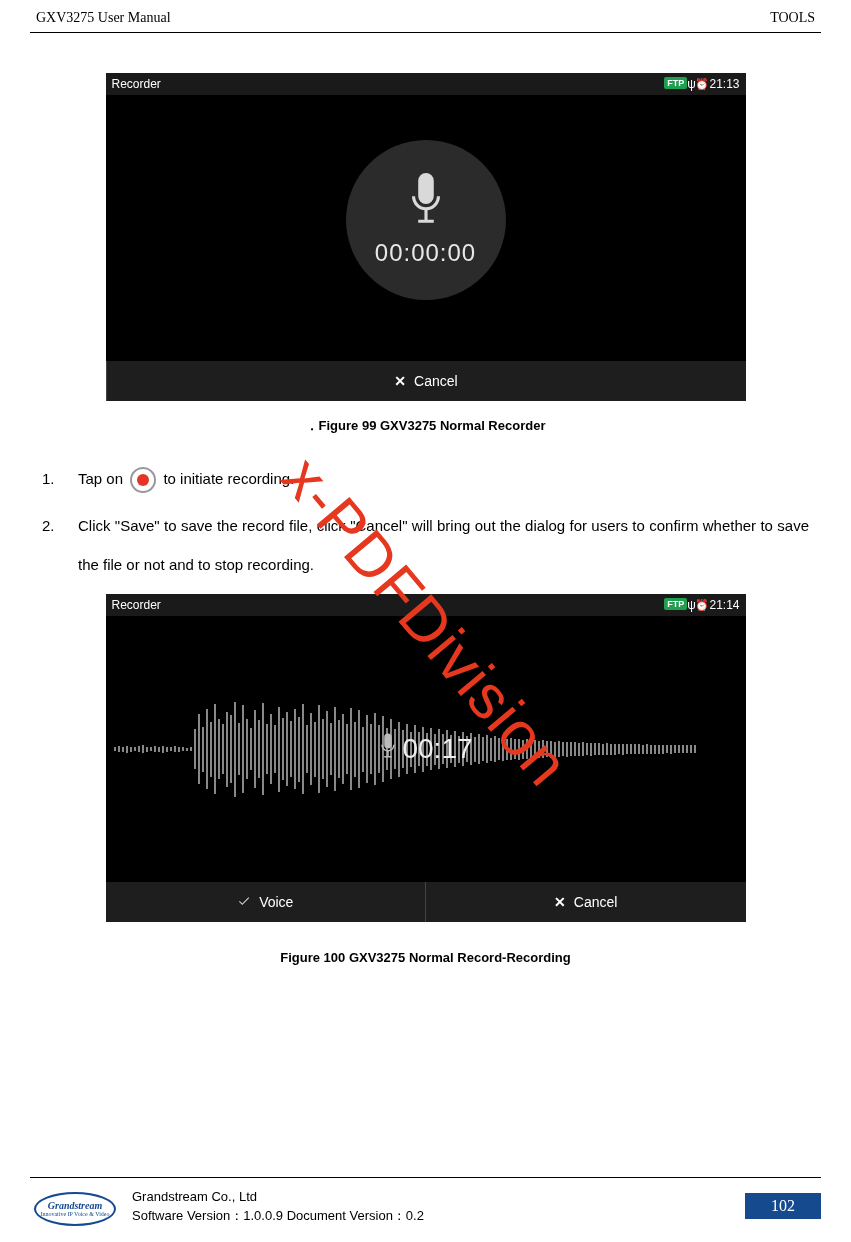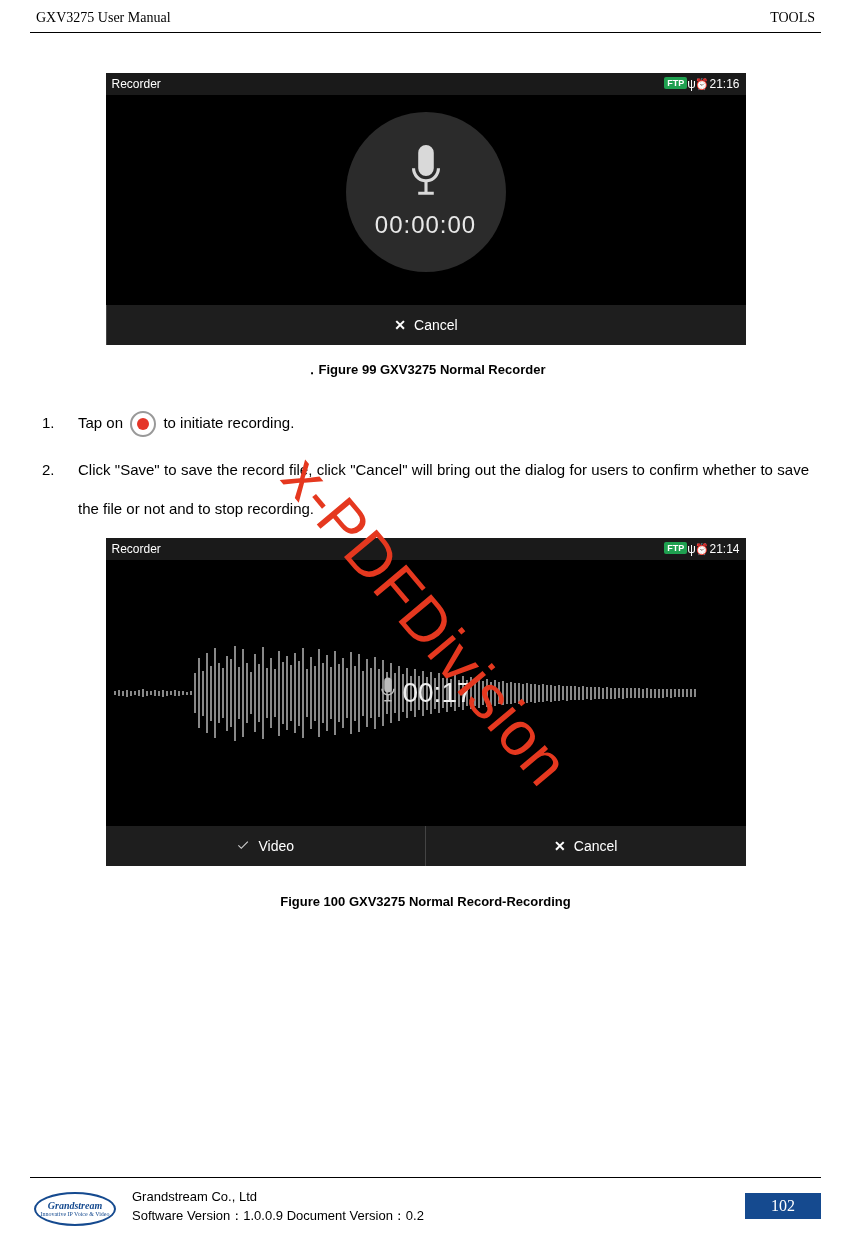--- a/index.html
+++ b/index.html
@@ -52,21 +52,21 @@
     font-weight: bold;
     padding: 1px 3px;
     border-radius: 2px;
   }
   .alarm-icon::before { content: "⏰"; font-size: 11px; }
 
   .shot .stage {
     background: #000;
     position: relative;
   }
-  .shot1 .stage { height: 210px; text-align: right; }
+  .shot1 .stage { height: 266px; text-align: right; }
   .stage .mic-circle {
     position: absolute;
     left: 50%; top: 50%;
     transform: translate(-50%, -55%);
     width: 160px; height: 160px;
     border-radius: 50%;
     background: #2b2b2b;
     display: flex;
     flex-direction: column;
     align-items: center;
@@ -234,21 +234,21 @@
 
   <div class="watermark">x-PDFDivision</div>
 
   <div class="shot shot1">
     <div class="topbar">
       <span class="title">Recorder</span>
       <span class="right">
         <span class="ftp-badge">FTP</span>
         <span>ψ</span>
         <span class="alarm-icon"></span>
-        <span>21:16</span>
+        <span>21:13</span>
       </span>
     </div>
     <div class="stage">
       <div class="mic-circle">
         <span class="mic-icon">
           <svg viewBox="0 0 24 36">
               <path d="M12 0a5 5 0 0 0-5 5v10a5 5 0 0 0 10 0V5a5 5 0 0 0-5-5zm-9 15a9 9 0 0 0 8 8.94V30H7v2h10v-2h-4v-6.06A9 9 0 0 0 21 15h-2a7 7 0 0 1-14 0H3z"></path>
             </svg>
         </span>
         <span class="timer-text">00:00:00</span>
@@ -450,21 +450,21 @@
         <span class="t">00:17</span>
       </div>
     </div>
     <div class="bottombar">
       <div class="bottom-half">
         <span class="check-icon save-icon">
           <svg viewBox="0 0 24 24">
               <path d="M9 16.2 4.8 12l-1.4 1.4L9 19 21 7l-1.4-1.4z"></path>
             </svg>
         </span>
-        <span>Video</span>
+        <span>Voice</span>
       </div>
       <div class="divider"></div>
       <div class="bottom-half">
         <span class="x-icon">✕</span>
         <span>Cancel</span>
       </div>
     </div>
   </div>
 
   <div class="caption" style="margin-top:28px;">Figure 100 GXV3275 Normal Record-Recording</div>

